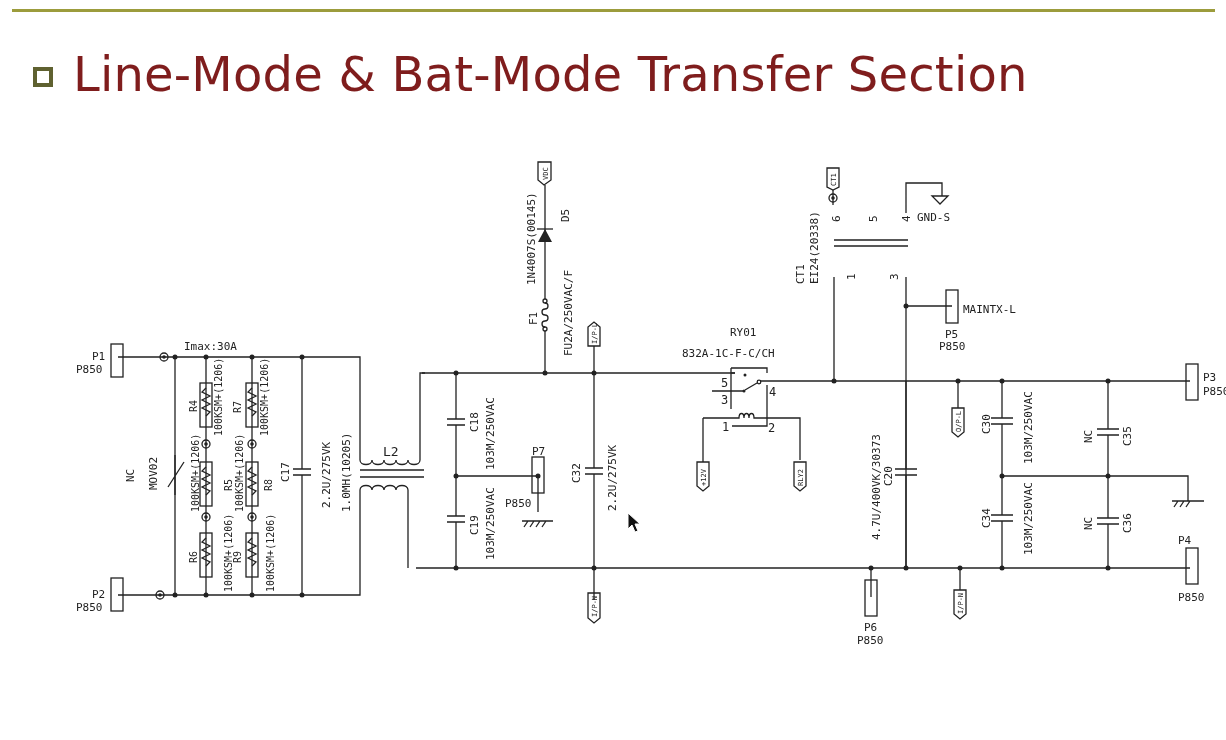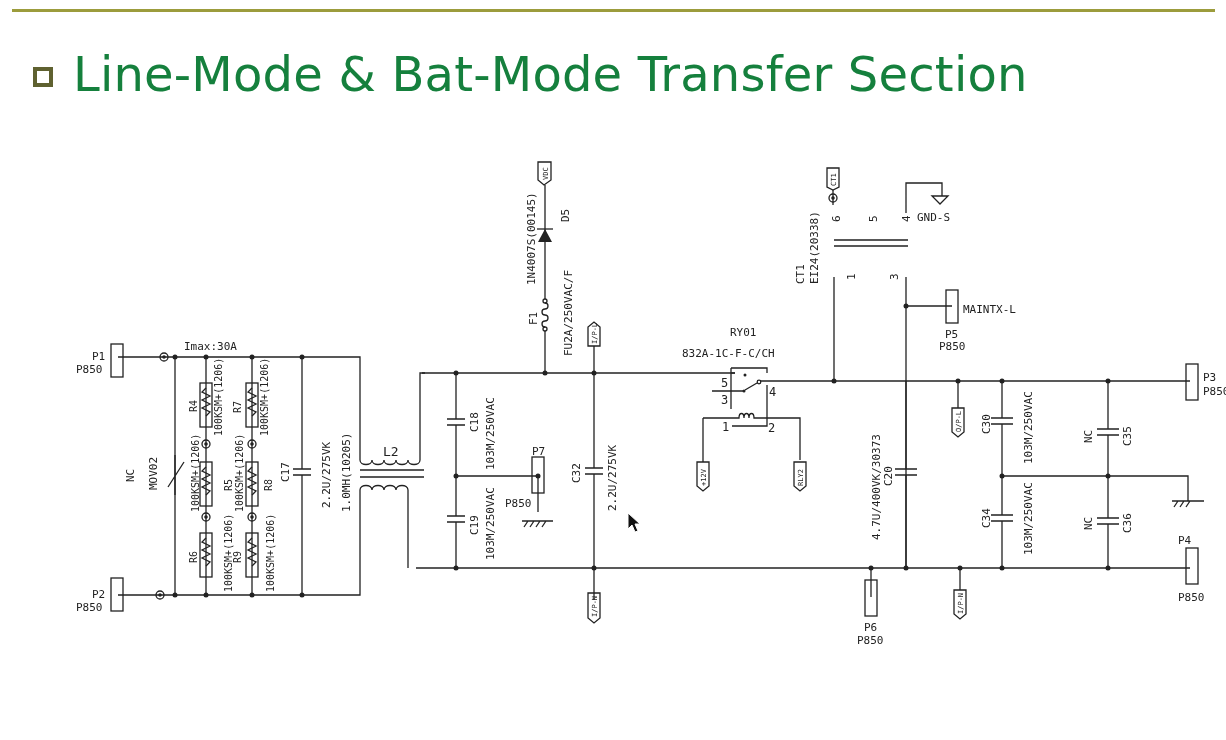--- a/index.html
+++ b/index.html
@@ -1,20 +1,20 @@
 <!DOCTYPE html>
 <html><head>
 <meta charset="utf-8">
 <style>
   html, body { margin:0; padding:0; background:#ffffff; }
   body { width:1226px; height:740px; position:relative; overflow:hidden; font-family:"DejaVu Sans", sans-serif; }
   .top-rule { position:absolute; left:12px; top:9px; width:1203px; height:3px; background:#9c9c3c; }
   .title-row { position:absolute; left:33px; top:44px; display:flex; align-items:center; }
   .bullet { width:12px; height:12px; border:4px solid #5f6130; background:#fff; margin-right:20px; margin-top:6px; }
-  .title { font-family:"DejaVu Sans", sans-serif; font-size:48px; color:#15803d; letter-spacing:0.2px; line-height:60px; }
+  .title { font-family:"DejaVu Sans", sans-serif; font-size:48px; color:#7f1d1d; letter-spacing:0.2px; line-height:60px; }
   svg.schem { position:absolute; left:0; top:0; }
   svg text { font-family:"DejaVu Sans Mono", monospace; fill:#222; }
   .w { stroke:#222; stroke-width:1.3; fill:none; }
   .cursor { position:absolute; left:627px; top:512px; }
 </style>
 </head>
 <body>
 
 <div class="top-rule"></div>
 <div class="title-row">

